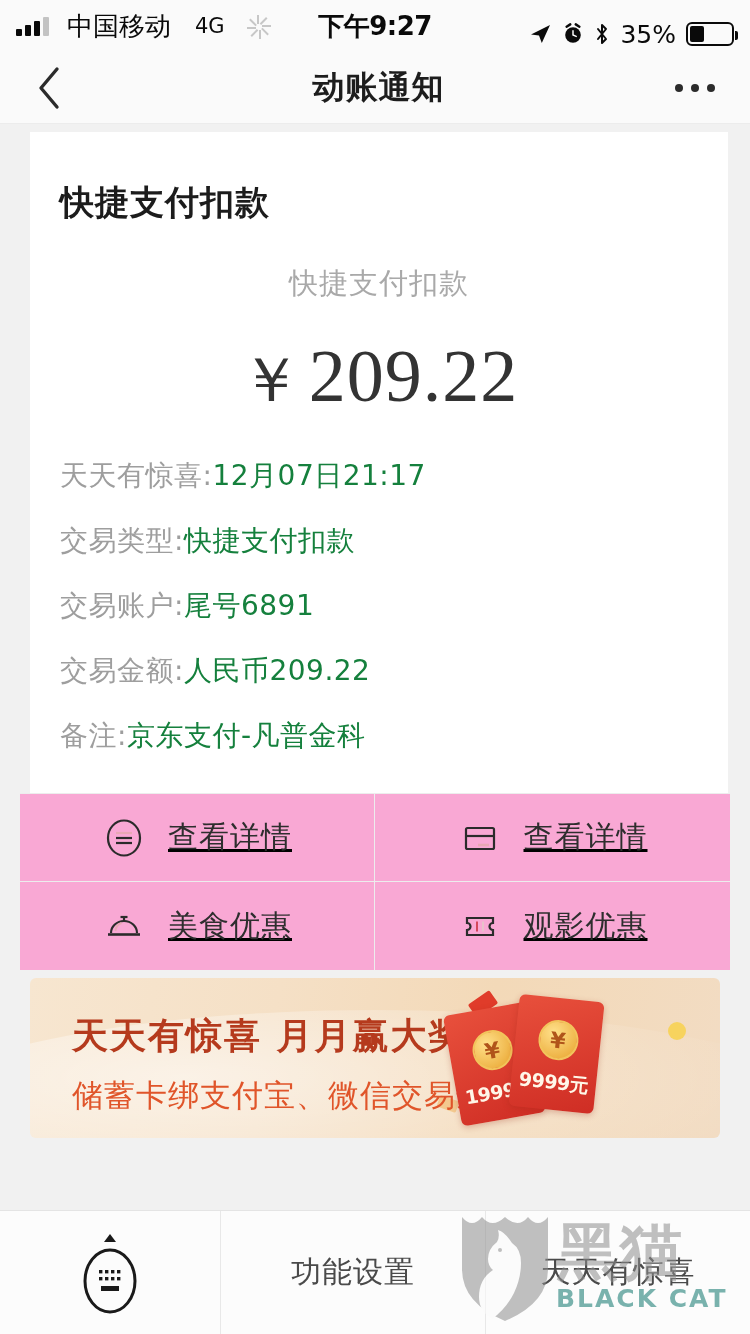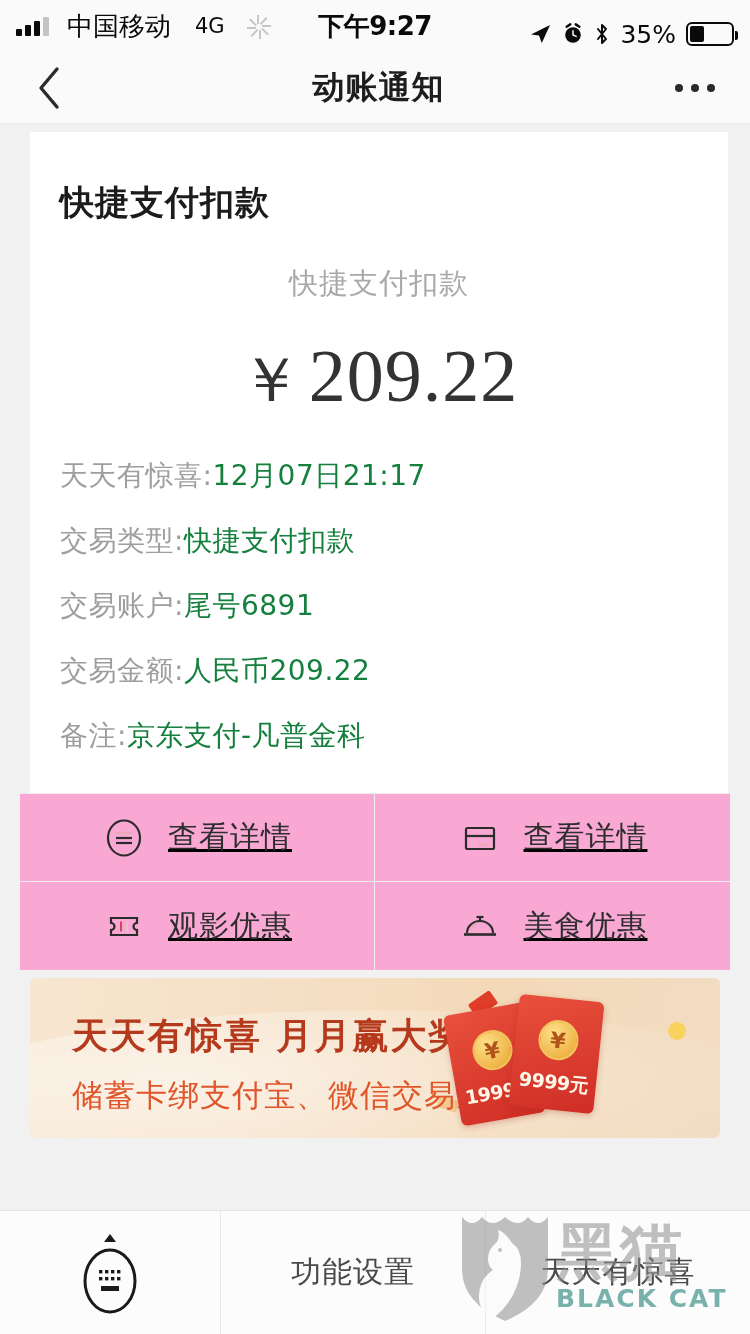--- a/index.html
+++ b/index.html
@@ -292,35 +292,35 @@
     <div class="act">
       <svg width="44" height="44" viewBox="0 0 44 44">
         <rect x="8" y="12" width="28" height="21" rx="1.5" fill="none" stroke="#2b2b2b" stroke-width="2.2"></rect>
         <line x1="8" y1="20" x2="36" y2="20" stroke="#2b2b2b" stroke-width="2.2"></line>
         <line x1="20" y1="29" x2="31" y2="29" stroke="#e8a8b4" stroke-width="2.6"></line>
       </svg>
       <span class="act-label">查看详情</span>
     </div>
     <div class="act">
       <svg width="44" height="44" viewBox="0 0 44 44">
-        <path d="M9 14 h26 v5 a3.5 3.5 0 0 0 0 7 v5 h-26 v-5 a3.5 3.5 0 0 0 0 -7 z" fill="none" stroke="#2b2b2b" stroke-width="2.2"></path>
-        <line x1="19" y1="17.5" x2="19" y2="27.5" stroke="#d4475c" stroke-width="2"></line>
-        <line x1="25" y1="17.5" x2="25" y2="27.5" stroke="#e8c2ca" stroke-width="2"></line>
-      </svg>
-      <span class="act-label">观影优惠</span>
-    </div>
-    <div class="act">
-      <svg width="44" height="44" viewBox="0 0 44 44">
         <path d="M9 29 a13 12 0 0 1 26 0" fill="none" stroke="#2b2b2b" stroke-width="2.2"></path>
         <line x1="6" y1="30.5" x2="38" y2="30.5" stroke="#2b2b2b" stroke-width="2.6"></line>
         <line x1="22" y1="13" x2="22" y2="17" stroke="#2b2b2b" stroke-width="2.2"></line>
         <line x1="18.5" y1="13" x2="25.5" y2="13" stroke="#2b2b2b" stroke-width="2.2"></line>
         <path d="M13.5 27 a9 9 0 0 1 6-8" fill="none" stroke="#e8a8b4" stroke-width="2"></path>
       </svg>
       <span class="act-label">美食优惠</span>
+    </div>
+    <div class="act">
+      <svg width="44" height="44" viewBox="0 0 44 44">
+        <path d="M9 14 h26 v5 a3.5 3.5 0 0 0 0 7 v5 h-26 v-5 a3.5 3.5 0 0 0 0 -7 z" fill="none" stroke="#2b2b2b" stroke-width="2.2"></path>
+        <line x1="19" y1="17.5" x2="19" y2="27.5" stroke="#d4475c" stroke-width="2"></line>
+        <line x1="25" y1="17.5" x2="25" y2="27.5" stroke="#e8c2ca" stroke-width="2"></line>
+      </svg>
+      <span class="act-label">观影优惠</span>
     </div>
   </div>
 
   <div class="banner">
     <div class="confetti c1"></div>
     <div class="confetti c2"></div>
     <div class="confetti c3"></div>
     <div class="banner-text">
       <div class="bn-l1">天天有惊喜 月月赢大奖</div>
       <div class="bn-l2">储蓄卡绑支付宝、微信交易达标</div>

